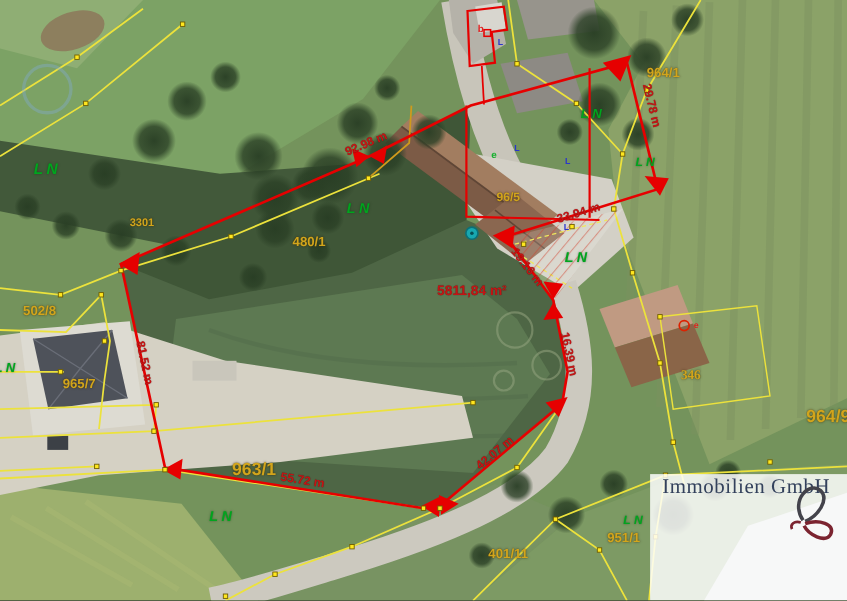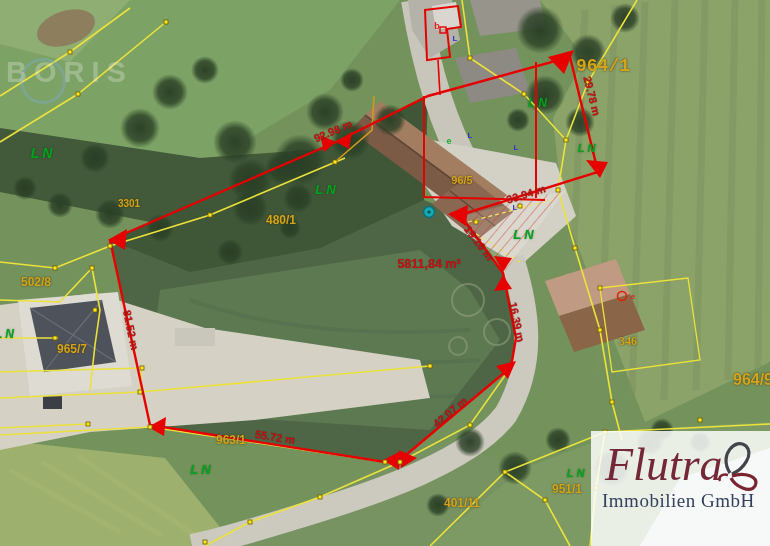--- a/index.html
+++ b/index.html
@@ -258,31 +258,30 @@
         <rect x="53" y="336" width="4" height="4" fill="#ffe71f" stroke="#6d5c00" stroke-width="0.8"></rect>
       </g>
 
     <g>
       <circle cx="429" cy="212" r="5.5" fill="#18a8b0" stroke="#0c7078" stroke-width="1.5"></circle>
       <circle cx="429" cy="212" r="1.6" fill="#065055"></circle>
     </g>
   </svg>
 
   <div class="wm-circle"></div>
-  <div class="watermark">BORIS</div>
 
   <div class="overlay">
       <span class="lbl lbl-parcel" style="left: 129px; top: 203px; font-size: 10px; transform: translate(-50%, -50%) rotate(0deg);">3301</span>
       <span class="lbl lbl-parcel" style="left: 281px; top: 220px; font-size: 12px; transform: translate(-50%, -50%) rotate(0deg);">480/1</span>
-      <span class="lbl lbl-parcel" style="left: 603px; top: 66px; font-size: 18px; transform: translate(-50%, -50%) rotate(0deg); font-family: Liberation Mono, monospace;">964/1</span>
+      <span class="lbl lbl-parcel" style="left: 603px; top: 66px; font-size: 12px; transform: translate(-50%, -50%) rotate(0deg);">964/1</span>
       <span class="lbl lbl-parcel" style="left: 462px; top: 180px; font-size: 11px; transform: translate(-50%, -50%) rotate(0deg); text-align: center;">96/5</span>
       <span class="lbl lbl-parcel" style="left: 72px; top: 349px; font-size: 12px; transform: translate(-50%, -50%) rotate(0deg);">965/7</span>
       <span class="lbl lbl-parcel" style="left: 36px; top: 282px; font-size: 12px; transform: translate(-50%, -50%) rotate(0deg);">502/8</span>
       <span class="lbl lbl-parcel" style="left: 628px; top: 341px; font-size: 12px; transform: translate(-50%, -50%) rotate(0deg); font-family: Liberation Serif, serif;">346</span>
-      <span class="lbl lbl-parcel" style="left: 231px; top: 440px; font-size: 12px; transform: translate(-50%, -50%) rotate(0deg);">963/1</span>
+      <span class="lbl lbl-parcel" style="left: 231px; top: 428px; font-size: 16px; transform: translate(-50%, -50%) rotate(0deg);">963/1</span>
       <span class="lbl lbl-parcel" style="left: 462px; top: 503px; font-size: 12px; transform: translate(-50%, -50%) rotate(0deg);">401/11</span>
       <span class="lbl lbl-parcel" style="left: 567px; top: 489px; font-size: 12px; transform: translate(-50%, -50%) rotate(0deg);">951/1</span>
       <span class="lbl lbl-parcel" style="left: 753px; top: 352px; font-size: 16px; transform: translate(-50%, -50%) rotate(0deg); margin-top: 28px;">964/9</span>
       <span class="lbl lbl-ln" style="left: 43px; top: 153px; font-size: 14px; transform: translate(-50%, -50%) rotate(0deg);">LN</span>
       <span class="lbl lbl-ln" style="left: 327px; top: 189px; font-size: 13px; transform: translate(-50%, -50%) rotate(0deg);">LN</span>
       <span class="lbl lbl-ln" style="left: 539px; top: 103px; font-size: 12px; transform: translate(-50%, -50%) rotate(0deg);">LN</span>
       <span class="lbl lbl-ln" style="left: 588px; top: 148px; font-size: 11px; transform: translate(-50%, -50%) rotate(0deg);">LN</span>
       <span class="lbl lbl-ln" style="left: 525px; top: 234px; font-size: 13px; transform: translate(-50%, -50%) rotate(0deg);">LN</span>
       <span class="lbl lbl-ln" style="left: 202px; top: 469px; font-size: 13px; transform: translate(-50%, -50%) rotate(0deg);">LN</span>
       <span class="lbl lbl-ln" style="left: 577px; top: 473px; font-size: 11px; transform: translate(-50%, -50%) rotate(0deg);">LN</span>
@@ -304,17 +303,16 @@
       <span class="lbl lbl-marker" style="left: 515px; top: 207px; font-size: 8px; color: rgb(42, 53, 204); transform: translate(-50%, -50%) rotate(0deg);">L</span>
       <span class="lbl lbl-marker" style="left: 455px; top: 38px; font-size: 8px; color: rgb(42, 53, 204); transform: translate(-50%, -50%) rotate(0deg);">L</span>
     </div>
 
   <div class="logo-box">
     <svg class="butterfly" width="62" height="62" viewBox="0 0 62 62">
       <path d="M22,40 C10,22 28,4 38,13 C46,21 36,36 24,41" fill="none" stroke="#43434b" stroke-width="3.2"></path>
       <path d="M24,43 C36,39 52,43 47,53 C42,61 27,53 23,45" fill="none" stroke="#7b2430" stroke-width="3.2"></path>
       <path d="M20,42 C14,40 10,44 12,48" fill="none" stroke="#7b2430" stroke-width="2.4"></path>
     </svg>
-    <div class="logo-brand">Flutra</div>
     <div class="logo-sub">Immobilien GmbH</div>
   </div>
 
 </div>
 
 </body></html>

